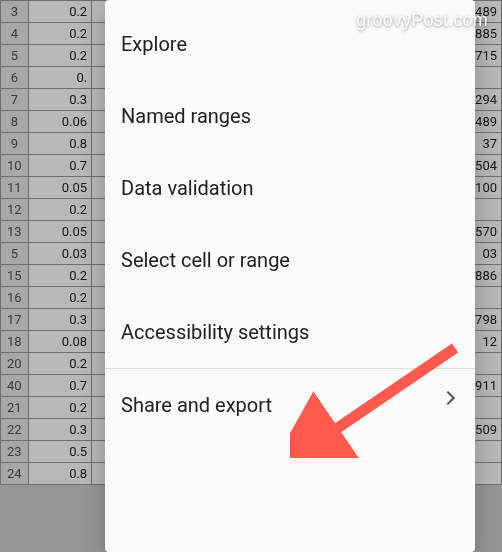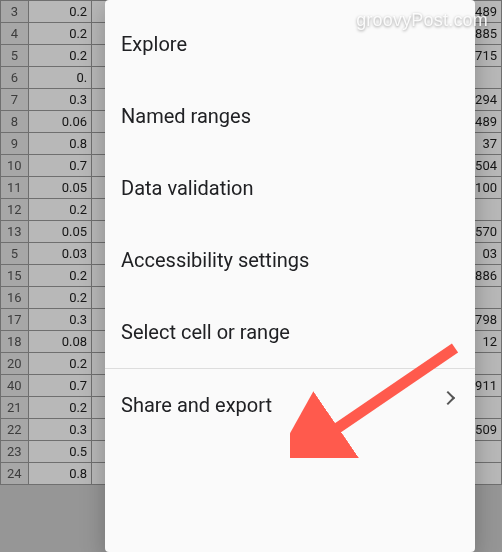--- a/index.html
+++ b/index.html
@@ -243,24 +243,24 @@
   <div class="menu-item">
     <span>Explore</span>
   </div>
   <div class="menu-item">
     <span>Named ranges</span>
   </div>
   <div class="menu-item">
     <span>Data validation</span>
   </div>
   <div class="menu-item">
+    <span>Select cell or range</span>
+  </div>
+  <div class="menu-item">
     <span>Accessibility settings</span>
-  </div>
-  <div class="menu-item">
-    <span>Select cell or range</span>
   </div>
   <div class="menu-divider"></div>
   <div class="menu-item">
     <span>Share and export</span>
     <span class="chevron"></span>
   </div>
 </div>
 
 <svg class="arrow" viewBox="0 0 180 120">
   <defs>

